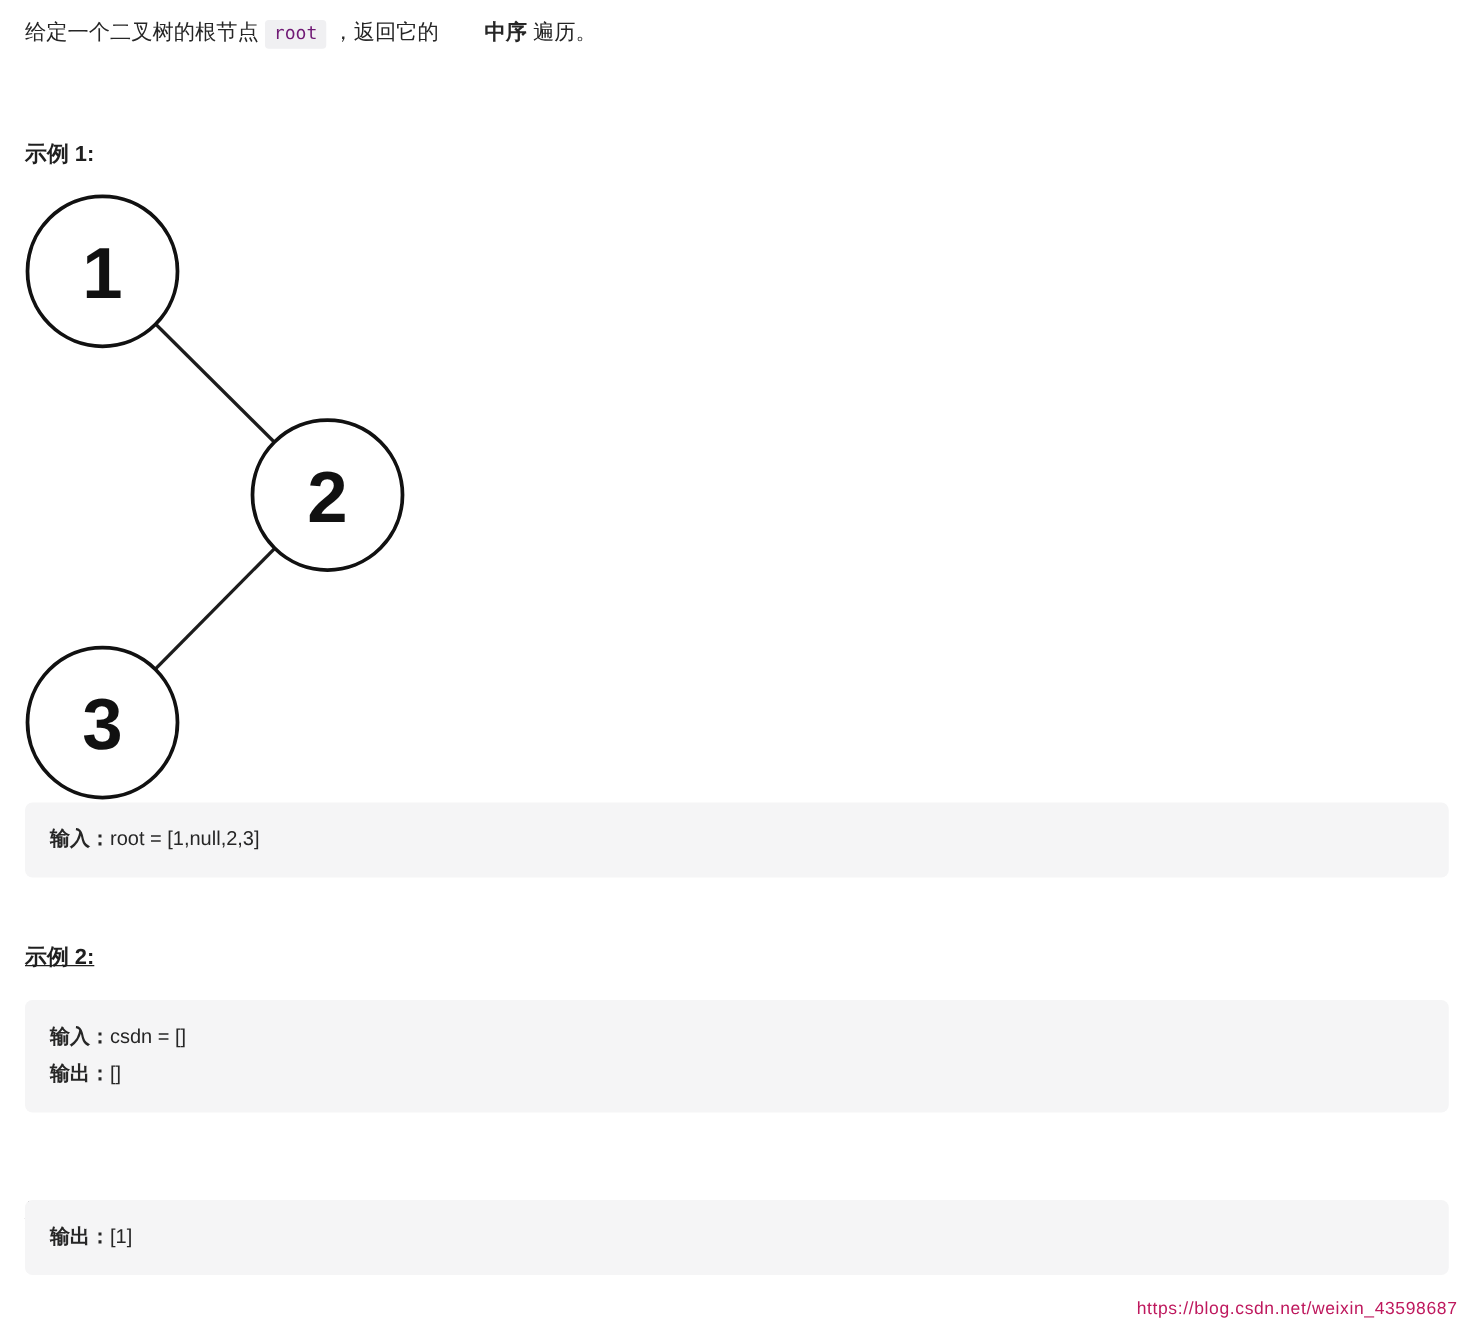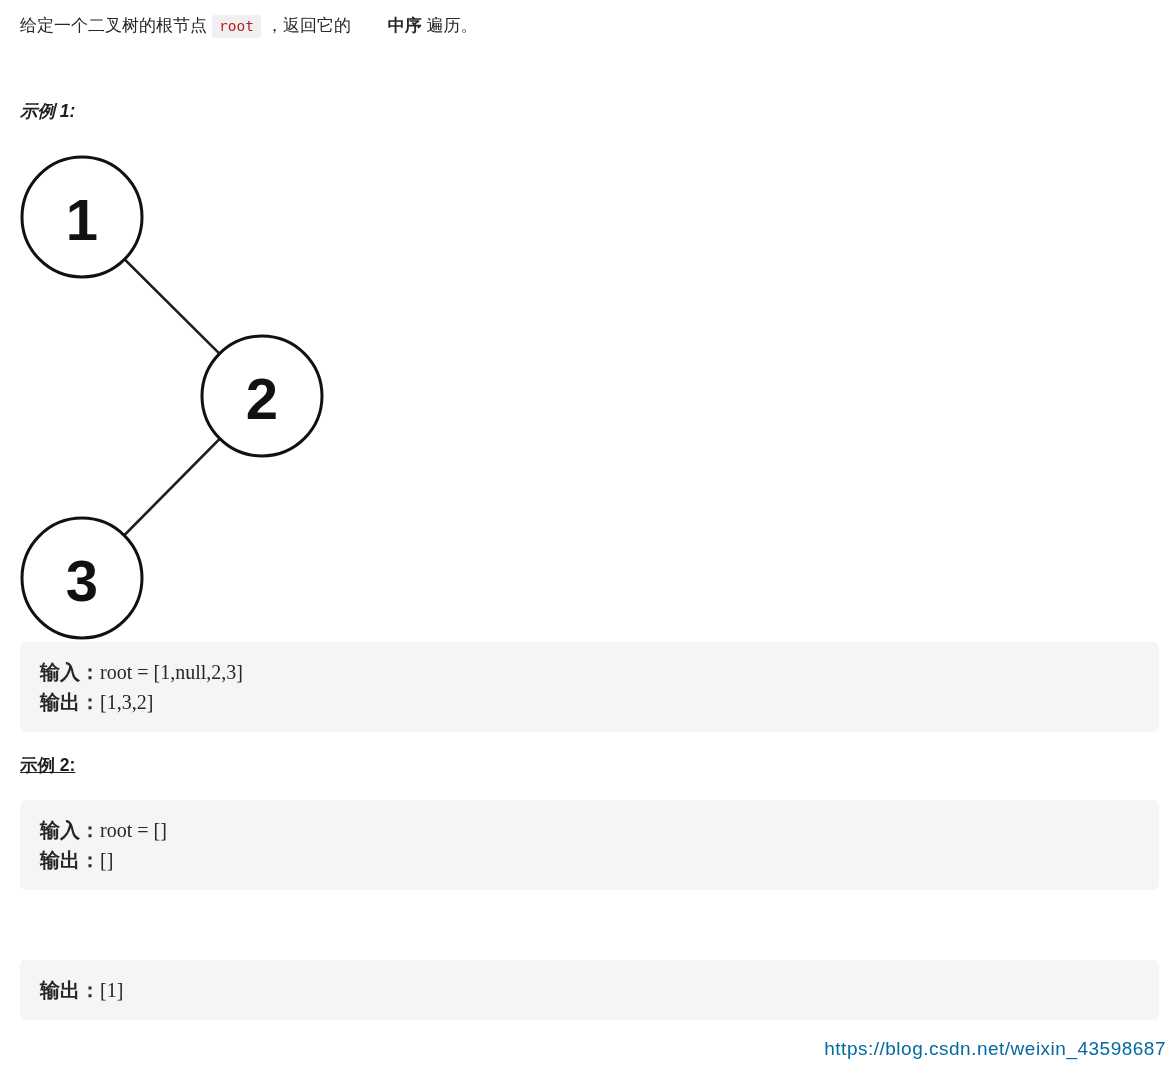--- a/index.html
+++ b/index.html
@@ -22,39 +22,39 @@
     font-size: 17px;
     line-height: 27px;
     margin: 0;
   }
   .desc strong { font-weight: 700; margin-left: 32px; }
   .inline-code {
     display: inline-block;
     font-family: "DejaVu Sans Mono", "Liberation Mono", monospace;
     font-size: 14.5px;
     line-height: 21px;
-    color: #b91c1c;
+    color: #701a75;
     background: #f0f0f2;
     border-radius: 3px;
     padding: 1px 7px;
     margin: 0 5px;
     vertical-align: baseline;
   }
 
   
   .example-heading {
     position: absolute;
     left: 20px;
     margin: 0;
     font-size: 17.5px;
     font-weight: 700;
     color: #1f1f1f;
     line-height: 22px;
   }
-  .heading-1 { top: 100px; font-style: italic; }
+  .heading-1 { top: 112px; }
   .heading-2 { top: 754px; text-decoration: underline; }
   .heading-3 { top: 958px; }
 
   
   .tree-svg {
     position: absolute;
     left: 19px;
     top: 154px;
   }
   .tree-edge { stroke: #1c1c1c; stroke-width: 2.6; }
@@ -69,38 +69,38 @@
   }
 
   
   .code-block {
     position: absolute;
     left: 20px;
     width: 1099px;
     background: #f5f5f6;
     border-radius: 6px;
     padding: 15px 20px;
-    font-family: Liberation Serif, serif;
-    font-size: 20px;
+    font-family: Liberation Sans, sans-serif;
+    font-size: 16px;
     line-height: 30px;
     color: #262626;
   }
   .block-1 { top: 642px; }
   .block-2 { top: 800px; }
   .block-3 { top: 960px; }
   .code-line { white-space: pre; }
   .io-label { font-weight: 700; }
 
   
   .watermark {
     position: absolute;
     right: 8px;
     top: 1038px;
-    font-size: 19px;
-    color: #0369a1;
+    font-size: 14px;
+    color: #be185d;
     text-shadow: 1px 1px 0 #ffffff;
     letter-spacing: 0.5px;
     z-index: 5;
   }
 </style>
 </head>
 <body>
 
 <div class="page">
 
@@ -114,26 +114,25 @@
     <circle class="node-circle" cx="63" cy="63" r="60"></circle>
     <circle class="node-circle" cx="243" cy="242" r="60"></circle>
     <circle class="node-circle" cx="63" cy="424" r="60"></circle>
     <text class="node-label" x="63" y="65">1</text>
     <text class="node-label" x="243" y="244">2</text>
     <text class="node-label" x="63" y="426">3</text>
   </svg>
 
   <div class="code-block block-1">
     <div class="code-line"><strong class="io-label">输入：</strong><span>root = [1,null,2,3]</span></div>
-    <div class="code-line"><strong class="io-label">输出：</strong><span>[1,3,2]</span></div>
   </div>
 
   <p class="example-heading heading-2">示例 2:</p>
   <div class="code-block block-2">
-    <div class="code-line"><strong class="io-label">输入：</strong><span>root = []</span></div>
+    <div class="code-line"><strong class="io-label">输入：</strong><span>csdn = []</span></div>
     <div class="code-line"><strong class="io-label">输出：</strong><span>[]</span></div>
   </div>
 
   <p class="example-heading heading-3">示例 3:</p>
   <div class="code-block block-3">
     <div class="code-line"><strong class="io-label">输出：</strong><span>[1]</span></div>
   </div>
 
   <div class="watermark">https://blog.csdn.net/weixin_43598687</div>
 

